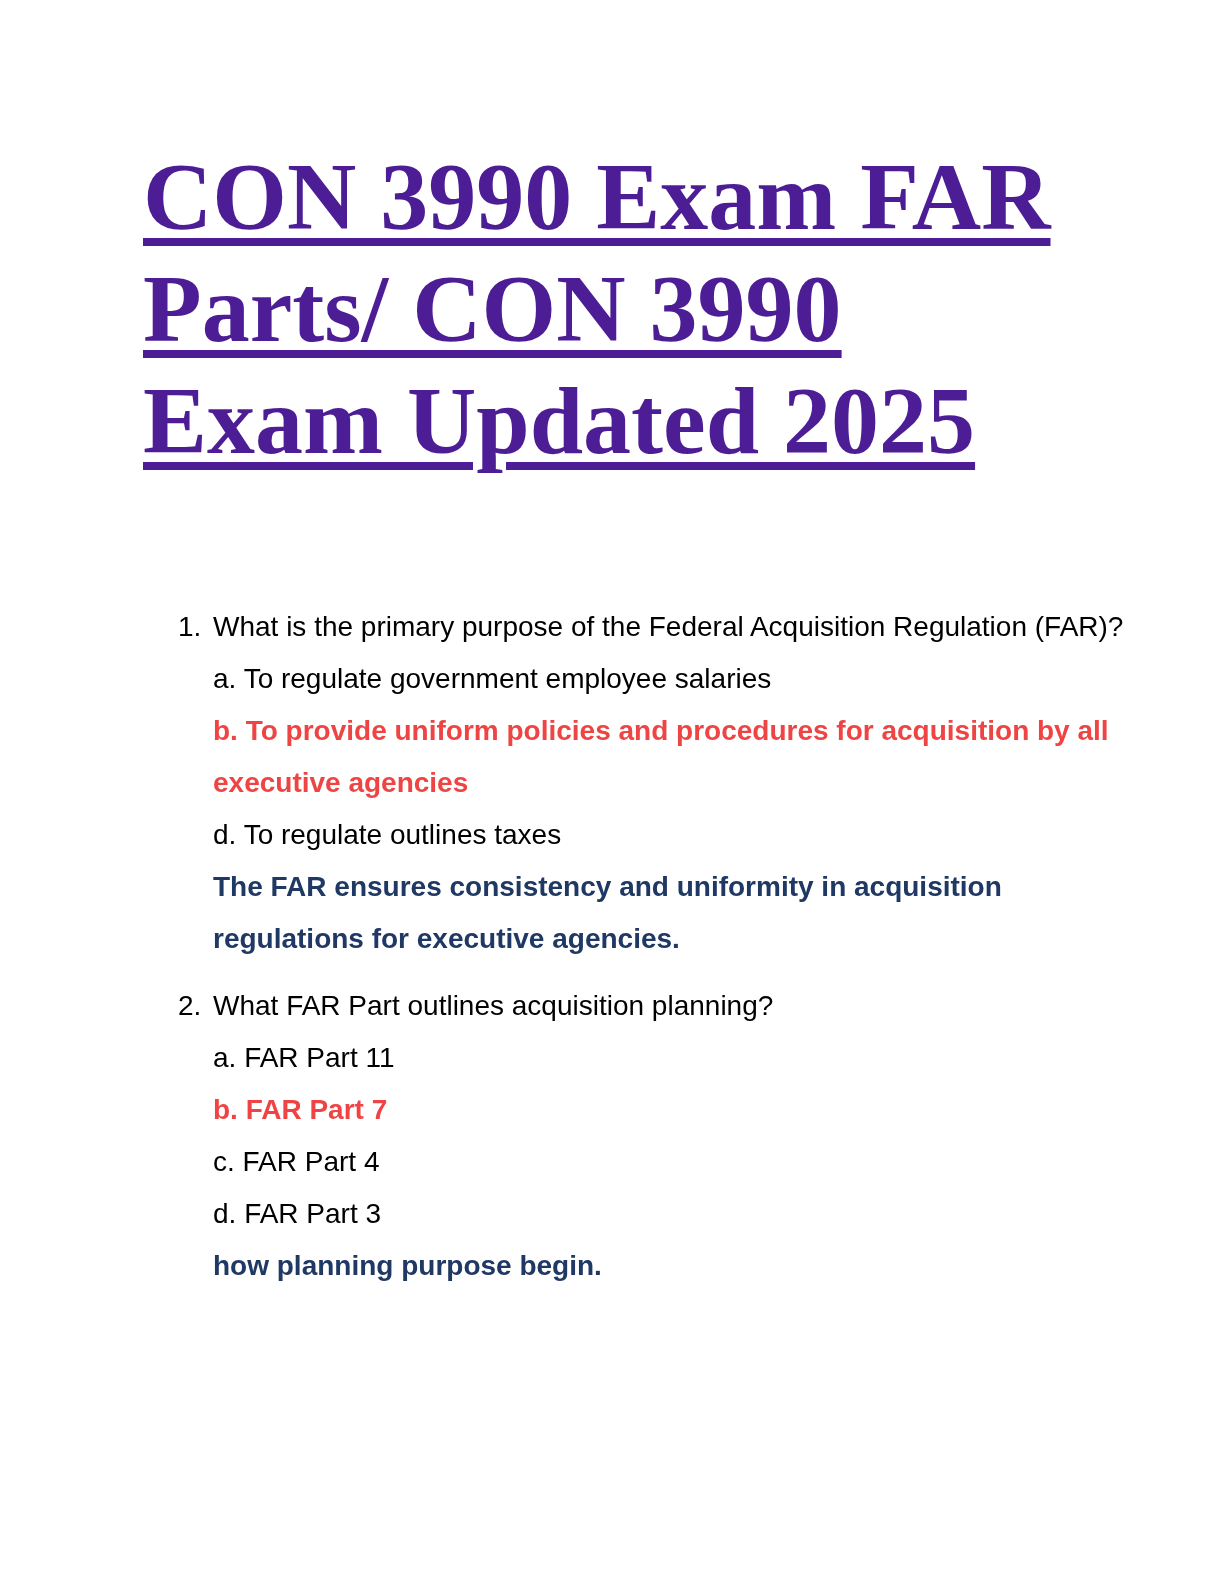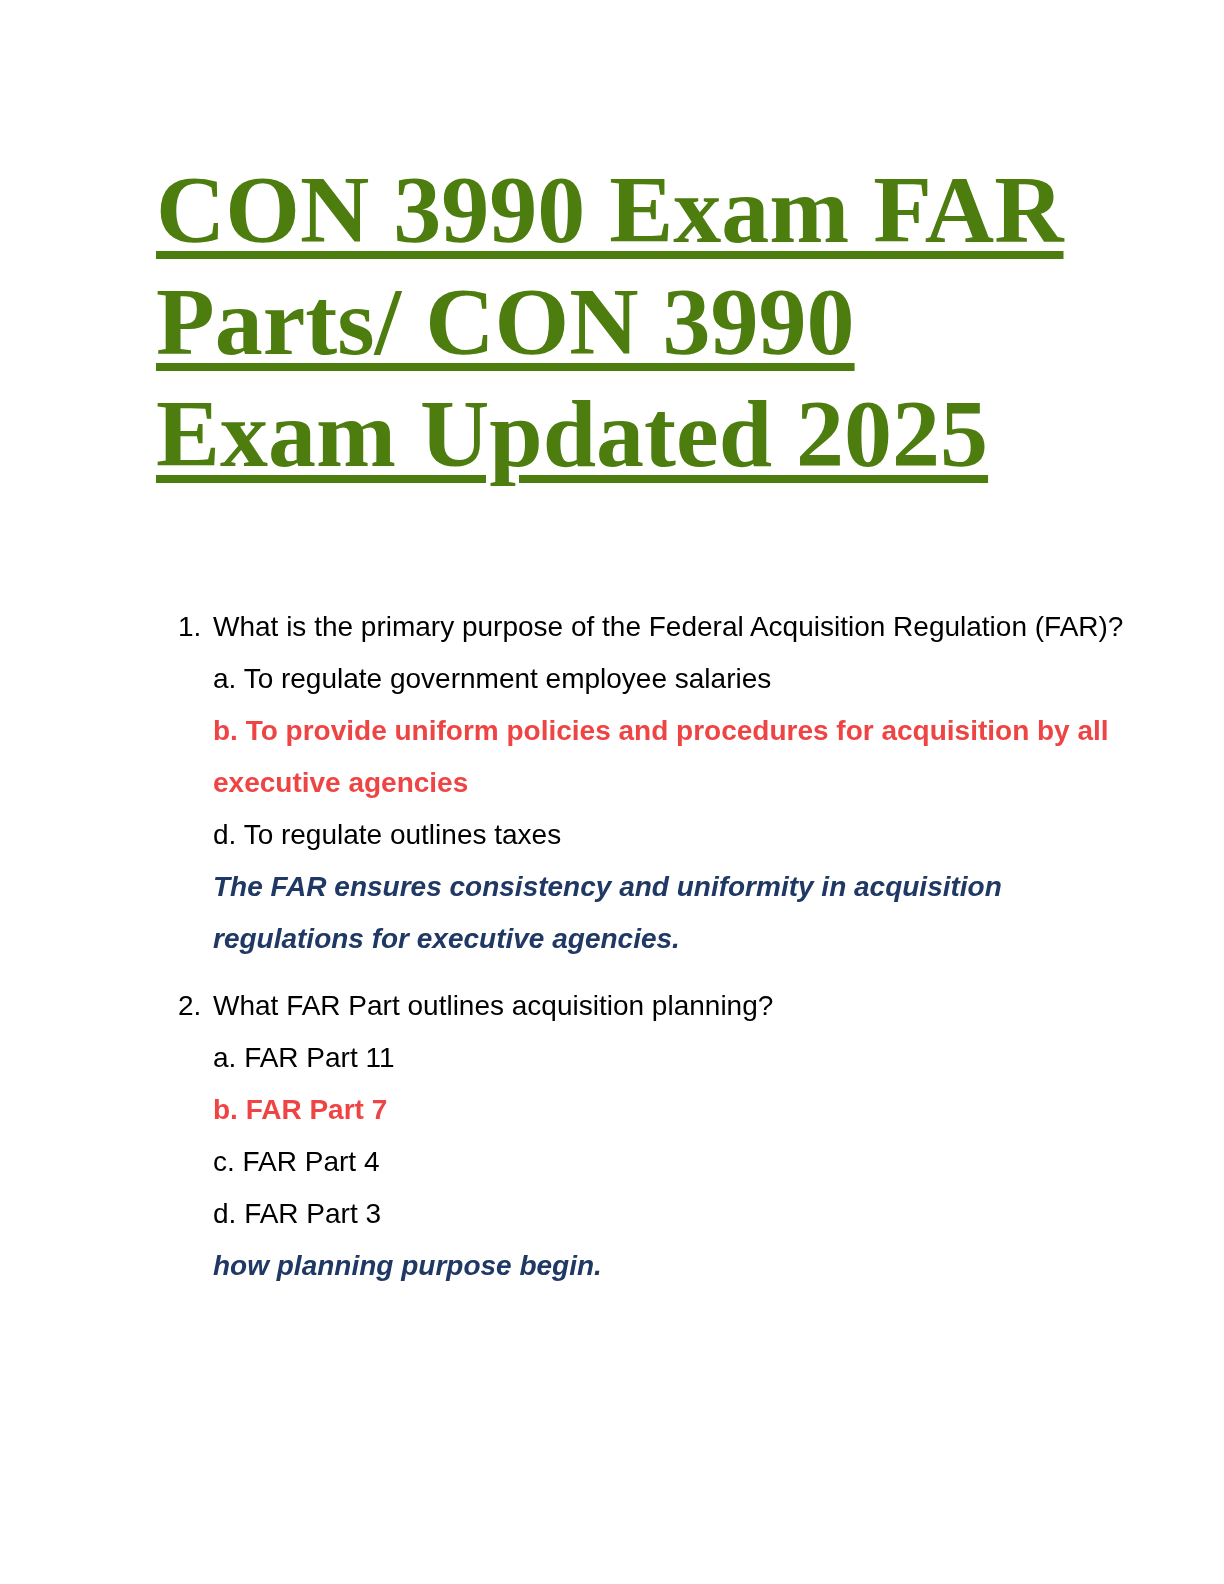--- a/index.html
+++ b/index.html
@@ -12,26 +12,26 @@
     width: 1224px;
     height: 1584px;
     background: #ffffff;
     overflow: hidden;
     font-family: "Liberation Sans", sans-serif;
   }
   .title {
     position: absolute;
     left: 140px;
     top: 138px;
-    margin: 16px;
+    margin: 3px;
     font-family: "Liberation Serif", serif;
     font-weight: bold;
     font-size: 96px;
     line-height: 112px;
-    color: #4d7c0f;
+    color: #4c1d95;
     letter-spacing: 0;
     white-space: nowrap;
   }
   .title-line {
     display: block;
     text-decoration: underline;
     text-decoration-thickness: 8px;
     text-underline-offset: 9px;
   }
   .content {
@@ -54,21 +54,20 @@
     left: 178px;
     top: 0;
   }
   .correct {
     color: #ef4444;
     font-weight: bold;
   }
   .expl {
     color: #1f3864;
     font-weight: bold;
-    font-style: italic;
   }
   .question-block.gap-before {
     margin-top: 15px;
   }
 </style>
 </head>
 <body>
 
 <div class="page">
 

